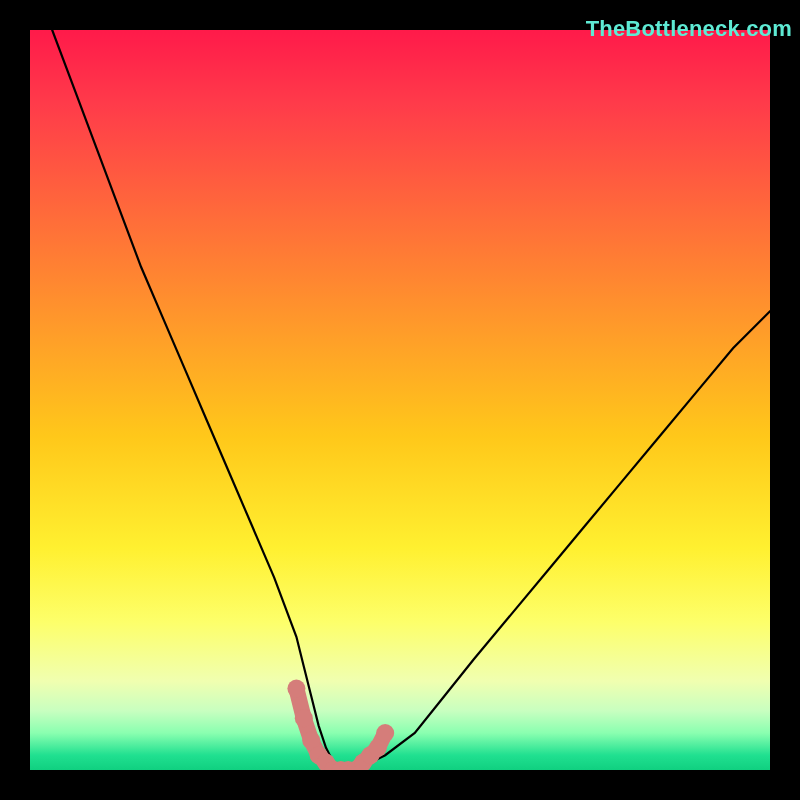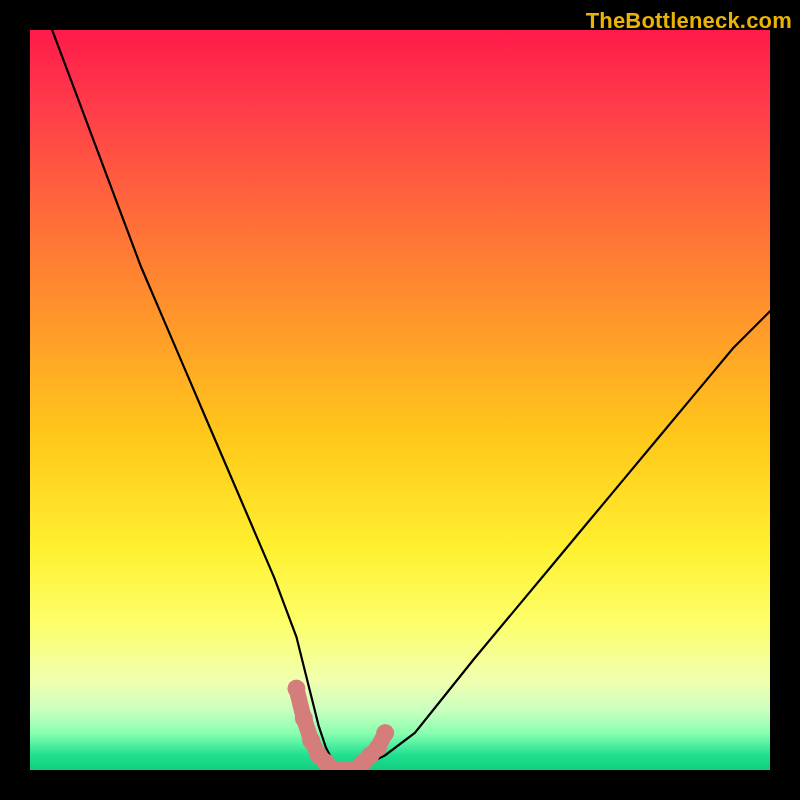--- a/index.html
+++ b/index.html
@@ -52,25 +52,25 @@
   svg.curve {
     position: absolute;
     left: 0;
     top: 0;
     width: 740px;
     height: 740px;
     overflow: visible;
   }
   .watermark {
     position: absolute;
-    top: 8px;
+    top: 16px;
     right: 8px;
     font-size: 22px;
     font-weight: 600;
-    color: #eab308;
+    color: #5eead4;
     letter-spacing: 0.2px;
     user-select: none;
     text-align: center;
   }
 </style>
 </head>
 <body>
 
 <div class="frame">
 

